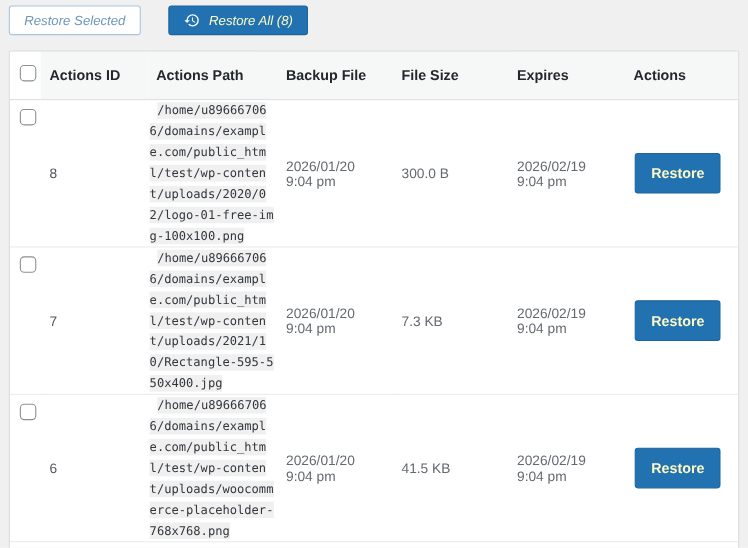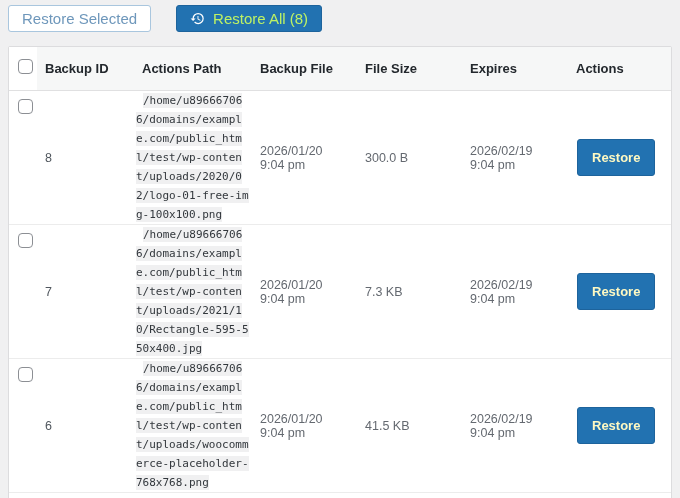--- a/index.html
+++ b/index.html
@@ -10,32 +10,32 @@
     color: #3c434a;
   }
   .page { padding: 5px 8px 0 8px; }
 
   
   .toolbar { display: flex; align-items: center; gap: 25px; margin-bottom: 14px; }
   .btn {
     display: inline-flex; align-items: center; gap: 8px;
     height: 27px; padding: 0 13px;
     font-family: "Liberation Sans", sans-serif;
-    font-size: 15px; line-height: 1;
-    border-radius: 3px; cursor: pointer; white-space: nowrap;
+    font-size: 12px; line-height: 1;
+    border-radius: 3px; cursor: pointer; white-space: nowrap; font-style: italic;
   }
   .btn-secondary {
     background: #fff;
     border: 1px solid #a9c6de;
     color: #6e97bb;
   }
   .btn-primary {
     background: #2272b1;
     border: 1px solid #1d639c;
-    color: #bef264;
+    color: #fef9c3;
   }
   .btn-primary .ico { display: inline-flex; }
 
   
   .table-wrap {
     background: #fff;
     border: 1px solid #dcdcde;
     border-radius: 2px;
     min-height: 455px;
   }
@@ -128,21 +128,21 @@
         <col class="c-date">
           <col class="c-size">
           <col class="c-expires">
           <col class="c-actions">
       </colgroup>
       <thead>
         <tr>
           <th class="cell-check">
             <input type="checkbox" style="">
           </th>
-          <th>Backup ID</th>
+          <th>Actions ID</th>
           <th>Actions Path</th>
           <th>Backup File</th>
           <th>File Size</th>
           <th>Expires</th>
           <th>Actions</th>
         </tr>
       </thead>
       <tbody>
 
         <tr class="data-row">

